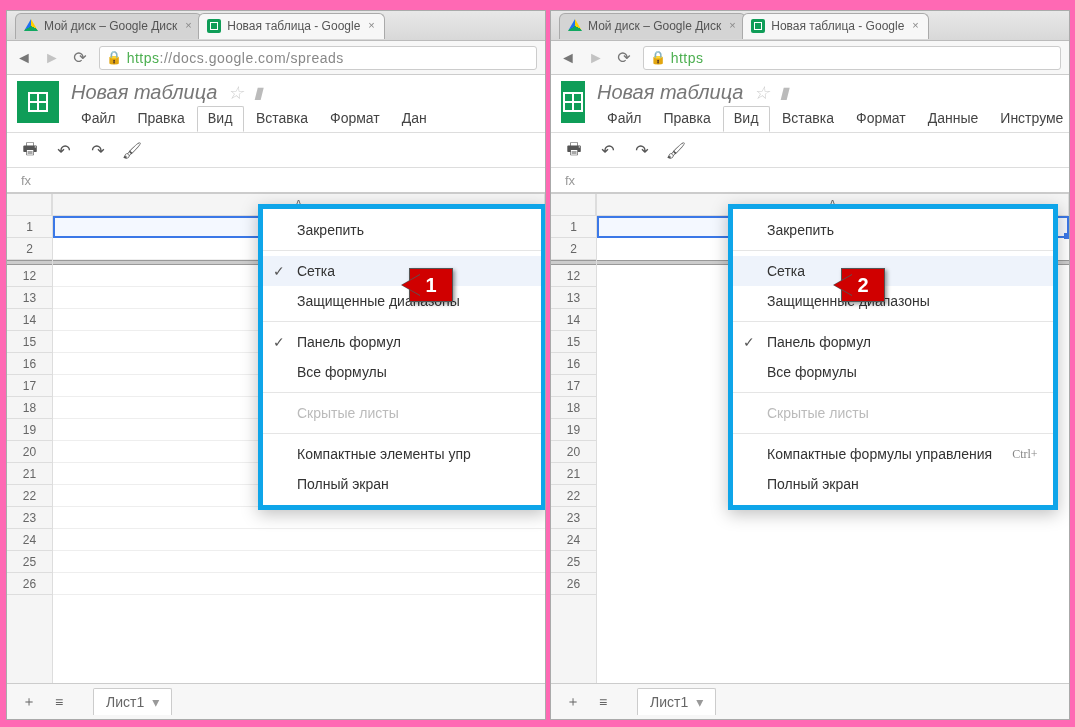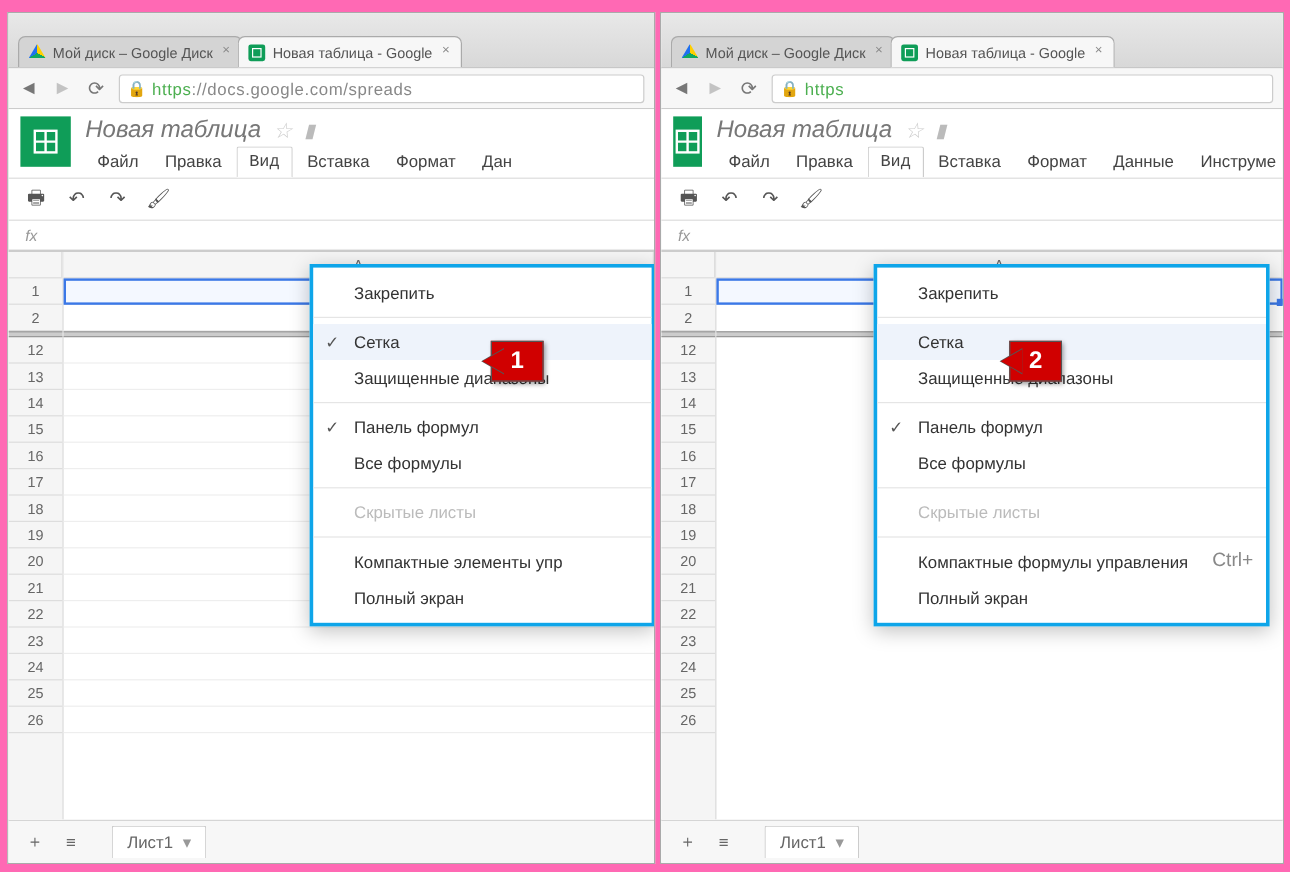--- a/index.html
+++ b/index.html
@@ -17,24 +17,24 @@
     background: #fff;
     border: 1px solid #aaa;
     display: flex;
     flex-direction: column;
     overflow: hidden;
   }
   .win1 { left: 6px; top: 10px; width: 540px; height: 710px; }
   .win2 { left: 550px; top: 10px; width: 520px; height: 710px; }
 
   .tabs-bar {
-    height: 46px;
+    height: 30px;
     background: linear-gradient(#e8e8e8,#d8d8d8);
     display: flex;
-    align-items: flex-end;
+    align-items: center;
     padding-left: 8px;
     border-bottom: 1px solid #bbb;
   }
   .tab {
     height: 26px;
     padding: 0 24px 0 8px;
     margin-right: -4px;
     display: flex;
     align-items: center;
     font-size: 12px;
@@ -112,48 +112,48 @@
   .menu-bar { display:flex; gap:2px; font-size:14px; color:#444; }
   .menu-item { padding: 4px 10px; }
   .menu-item.open { border:1px solid #ccc; border-bottom:1px solid #fff; background:#fff; border-radius:2px 2px 0 0; position:relative; z-index:30;font-family:Liberation Mono, monospace;}
   .toolbar {
     height: 36px; border-top:1px solid #ddd; border-bottom:1px solid #ddd;
     display:flex; align-items:center; padding:0 14px; gap:16px; color:#555;
   }
   .tool { width:18px; height:18px; display:flex;align-items:center;justify-content:center; }
   .fx-bar {
     height: 26px; border-bottom: 2px solid #ccc; display:flex; align-items:center;
-    font-style:italic; color:#999; padding-left:14px; font-size:13px;
+    color:#999; padding-left:14px; font-size:13px;
   }
   .sheet-wrap { flex:1; position:relative; overflow:hidden; background:#fff;}
   .sheet { display:flex; height:100%;}
   .rowhdr-col { width:46px; background:#f5f5f5; border-right:1px solid #ddd;}
   .colhdr { height:22px; background:#f5f5f5; border-bottom:1px solid #ddd; display:flex;}
   .colhdr .cell-h { flex:1; text-align:center; font-size:12px; color:#666; line-height:22px; border-right:1px solid #ddd;}
   .rowhdr { height:22px; text-align:center; font-size:12px; color:#666; line-height:22px; border-bottom:1px solid #ddd;}
   .grid-col { flex:1; position:relative;}
   .gridlines .row { height:22px; border-bottom:1px solid #eee;}
   .no-gridlines .row { height:22px; }
   .sel-cell {
     position:absolute; border:2px solid #3b78e7; background:rgba(120,160,255,0.08);
   }
   .sel-handle { position:absolute; right:-3px; bottom:-3px; width:6px;height:6px;background:#3b78e7;}
   .sep-row { height:5px; background:#ccc; border-top:1px solid #999; border-bottom:1px solid #999;}
 
   .dropdown {
-    position:absolute; background:#fff; border:3px solid #0ea5e9;
+    position:absolute; background:#fff; border:5px solid #0ea5e9;
     box-shadow:0 4px 16px rgba(0,0,0,0.25); font-size:14px; color:#333;
     z-index:20; padding:6px 0;
   }
   .dd-item { height:30px; display:flex; align-items:center; padding:0 32px 0 34px; position:relative; white-space:nowrap;}
   .dd-item.highlight { background:#eef3fb;}
   .dd-item .chk { position:absolute; left:10px; color:#555; font-size:14px;}
   .dd-item.disabled { color:#bbb; }
   .dd-sep { height:1px; background:#e5e5e5; margin:5px 0;}
-  .dd-accel { margin-left:auto; padding-left:20px; color:#888; font-size:16px;}
+  .dd-accel { margin-left:auto; padding-left:20px; color:#888; font-size:12px;font-family:Liberation Serif, serif;}
 
   .callout {
     position:absolute; width:44px; height:34px; background:#d00000;
     border:1px solid #555; color:#fff; font-size:20px; font-weight:bold;
     display:flex; align-items:center; justify-content:center;
     box-shadow:2px 2px 4px rgba(0,0,0,0.4); z-index:40;
   }
   .callout::before{
     content:""; position:absolute; left:-18px; top:50%; transform:translateY(-50%);
     border:10px solid transparent; border-right:18px solid #d00000;

